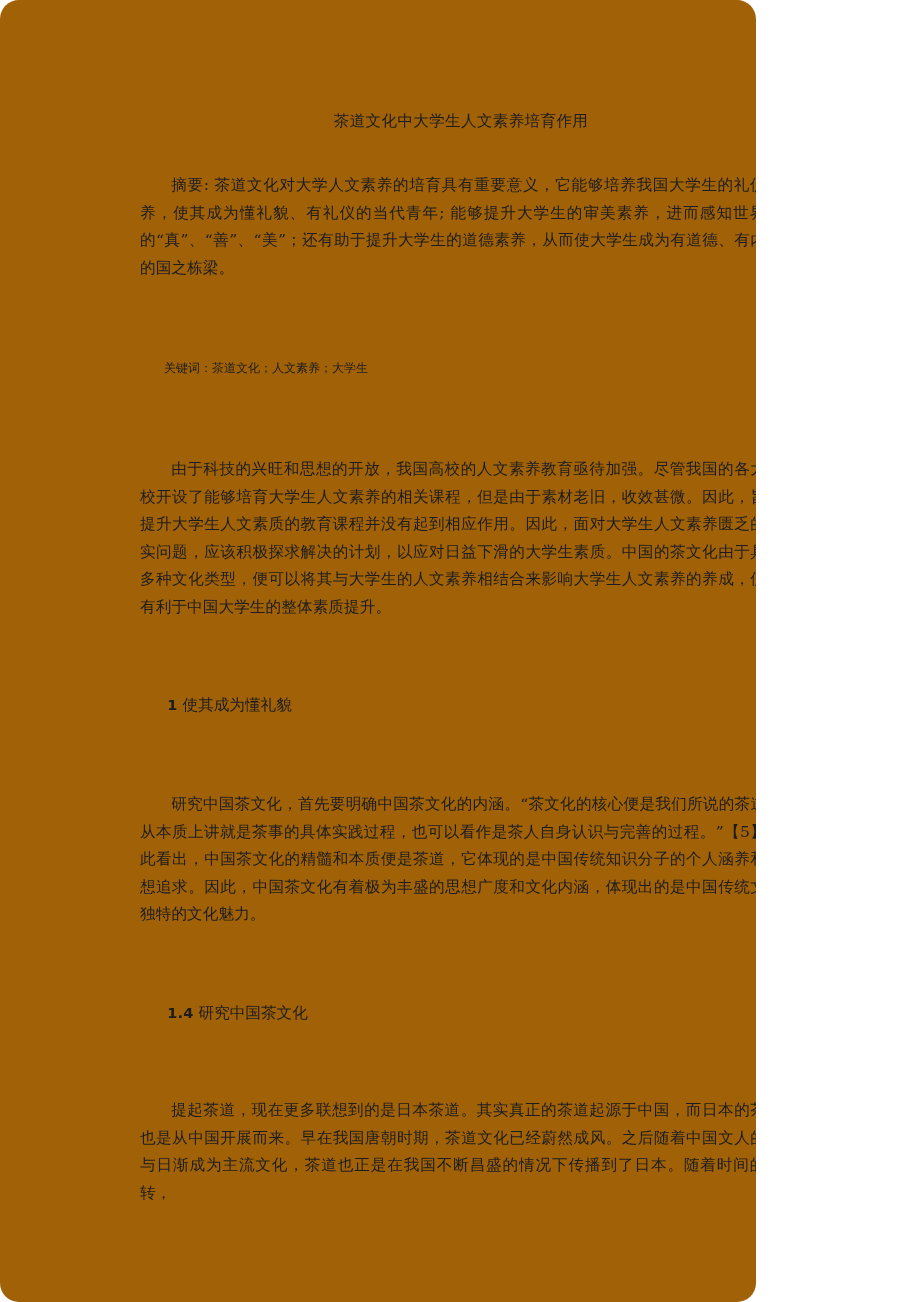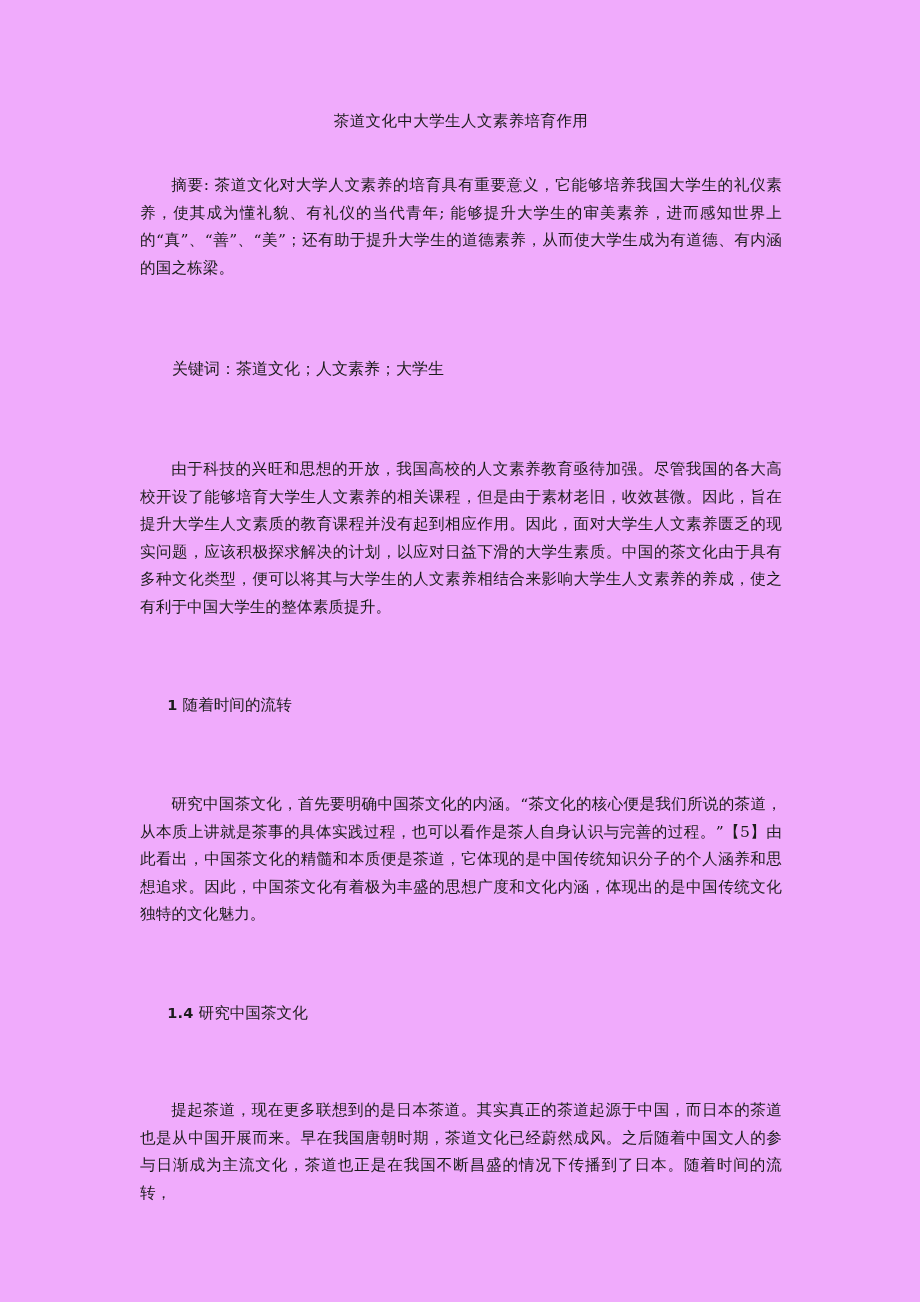--- a/index.html
+++ b/index.html
@@ -6,25 +6,26 @@
     margin: 0;
     padding: 0;
     background: #ffffff;
   }
   body {
     font-family: "DejaVu Serif", "Liberation Serif", serif;
     color: #1a1a1a;
   }
   .page {
     position: relative;
-    width: 920px;
+    width: 756px;
     height: 1302px;
-    background: #f0abfc;
+    background: #a16207;
     overflow: hidden;
     box-sizing: border-box;
+    border-radius: 19px;
   }
   .content {
     position: absolute;
     left: 140px;
     top: 0;
     width: 642px;
   }
   .doc-title {
     position: absolute;
     left: 0;
@@ -46,21 +47,21 @@
     text-align: justify;
     text-justify: inter-ideograph;
     text-indent: 2em;
     color: #1c1c1c;
     letter-spacing: 0.1px;
     font-family: "DejaVu Serif", "Liberation Serif", serif;
   }
   .keywords {
     position: absolute;
     width: 642px;
-    font-size: 16px;
+    font-size: 12px;
     line-height: 27.5px;
     text-indent: 2em;
     color: #1c1c1c;
     font-family: "DejaVu Serif", "Liberation Serif", serif;
   }
   .heading {
     position: absolute;
     width: 642px;
     font-size: 15.6px;
     line-height: 26px;
@@ -91,21 +92,21 @@
 
     <div class="doc-title">茶道文化中大学生人文素养培育作用</div>
 
     <div class="para" id="abstract-paragraph">摘要: 茶道文化对大学人文素养的培育具有重要意义，它能够培养我国大学生的礼仪素养，使其成为懂礼貌、有礼仪的当代青年; 能够提升大学生的审美素养，进而感知世界上的“真”、“善”、“美”；还有助于提升大学生的道德素养，从而使大学生成为有道德、有内涵的国之栋梁。</div>
 
     <div class="keywords" id="keywords-line">关键词：茶道文化；人文素养；大学生</div>
 
     <div class="para" id="intro-paragraph">由于科技的兴旺和思想的开放，我国高校的人文素养教育亟待加强。尽管我国的各大高校开设了能够培育大学生人文素养的相关课程，但是由于素材老旧，收效甚微。因此，旨在提升大学生人文素质的教育课程并没有起到相应作用。因此，面对大学生人文素养匮乏的现实问题，应该积极探求解决的计划，以应对日益下滑的大学生素质。中国的茶文化由于具有多种文化类型，便可以将其与大学生的人文素养相结合来影响大学生人文素养的养成，使之有利于中国大学生的整体素质提升。</div>
 
     <div class="heading" id="section-1-heading">
-      <span class="num">1</span><span>&nbsp;</span><span>随着时间的流转</span>
+      <span class="num">1</span><span>&nbsp;</span><span>使其成为懂礼貌</span>
     </div>
 
     <div class="para" id="section-1-paragraph">研究中国茶文化，首先要明确中国茶文化的内涵。“茶文化的核心便是我们所说的茶道，从本质上讲就是茶事的具体实践过程，也可以看作是茶人自身认识与完善的过程。”【5】由此看出，中国茶文化的精髓和本质便是茶道，它体现的是中国传统知识分子的个人涵养和思想追求。因此，中国茶文化有着极为丰盛的思想广度和文化内涵，体现出的是中国传统文化独特的文化魅力。</div>
 
     <div class="heading" id="section-1-1-heading">
       <span class="num">1.4</span><span>&nbsp;</span><span>研究中国茶文化</span>
     </div>
 
     <div class="para" id="section-1-1-paragraph">提起茶道，现在更多联想到的是日本茶道。其实真正的茶道起源于中国，而日本的茶道也是从中国开展而来。早在我国唐朝时期，茶道文化已经蔚然成风。之后随着中国文人的参与日渐成为主流文化，茶道也正是在我国不断昌盛的情况下传播到了日本。随着时间的流转，</div>
 

